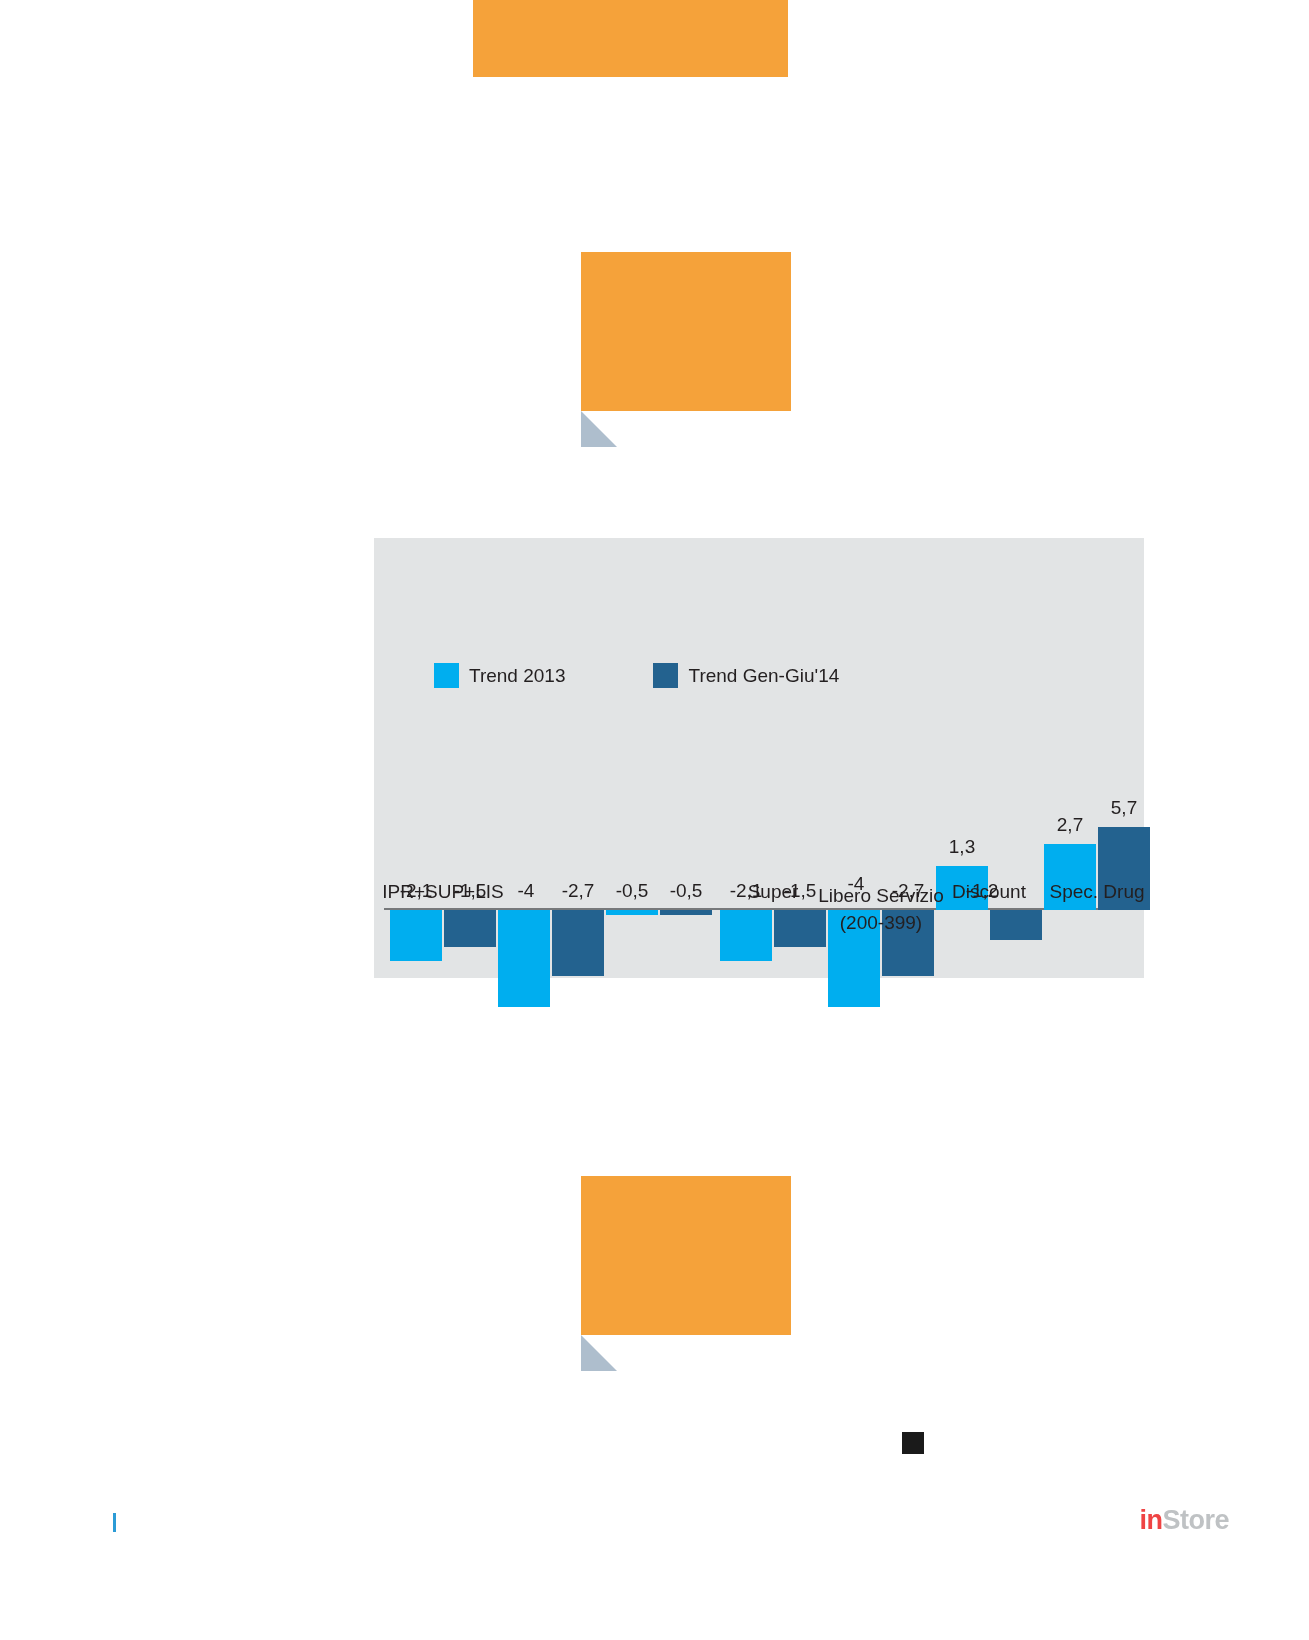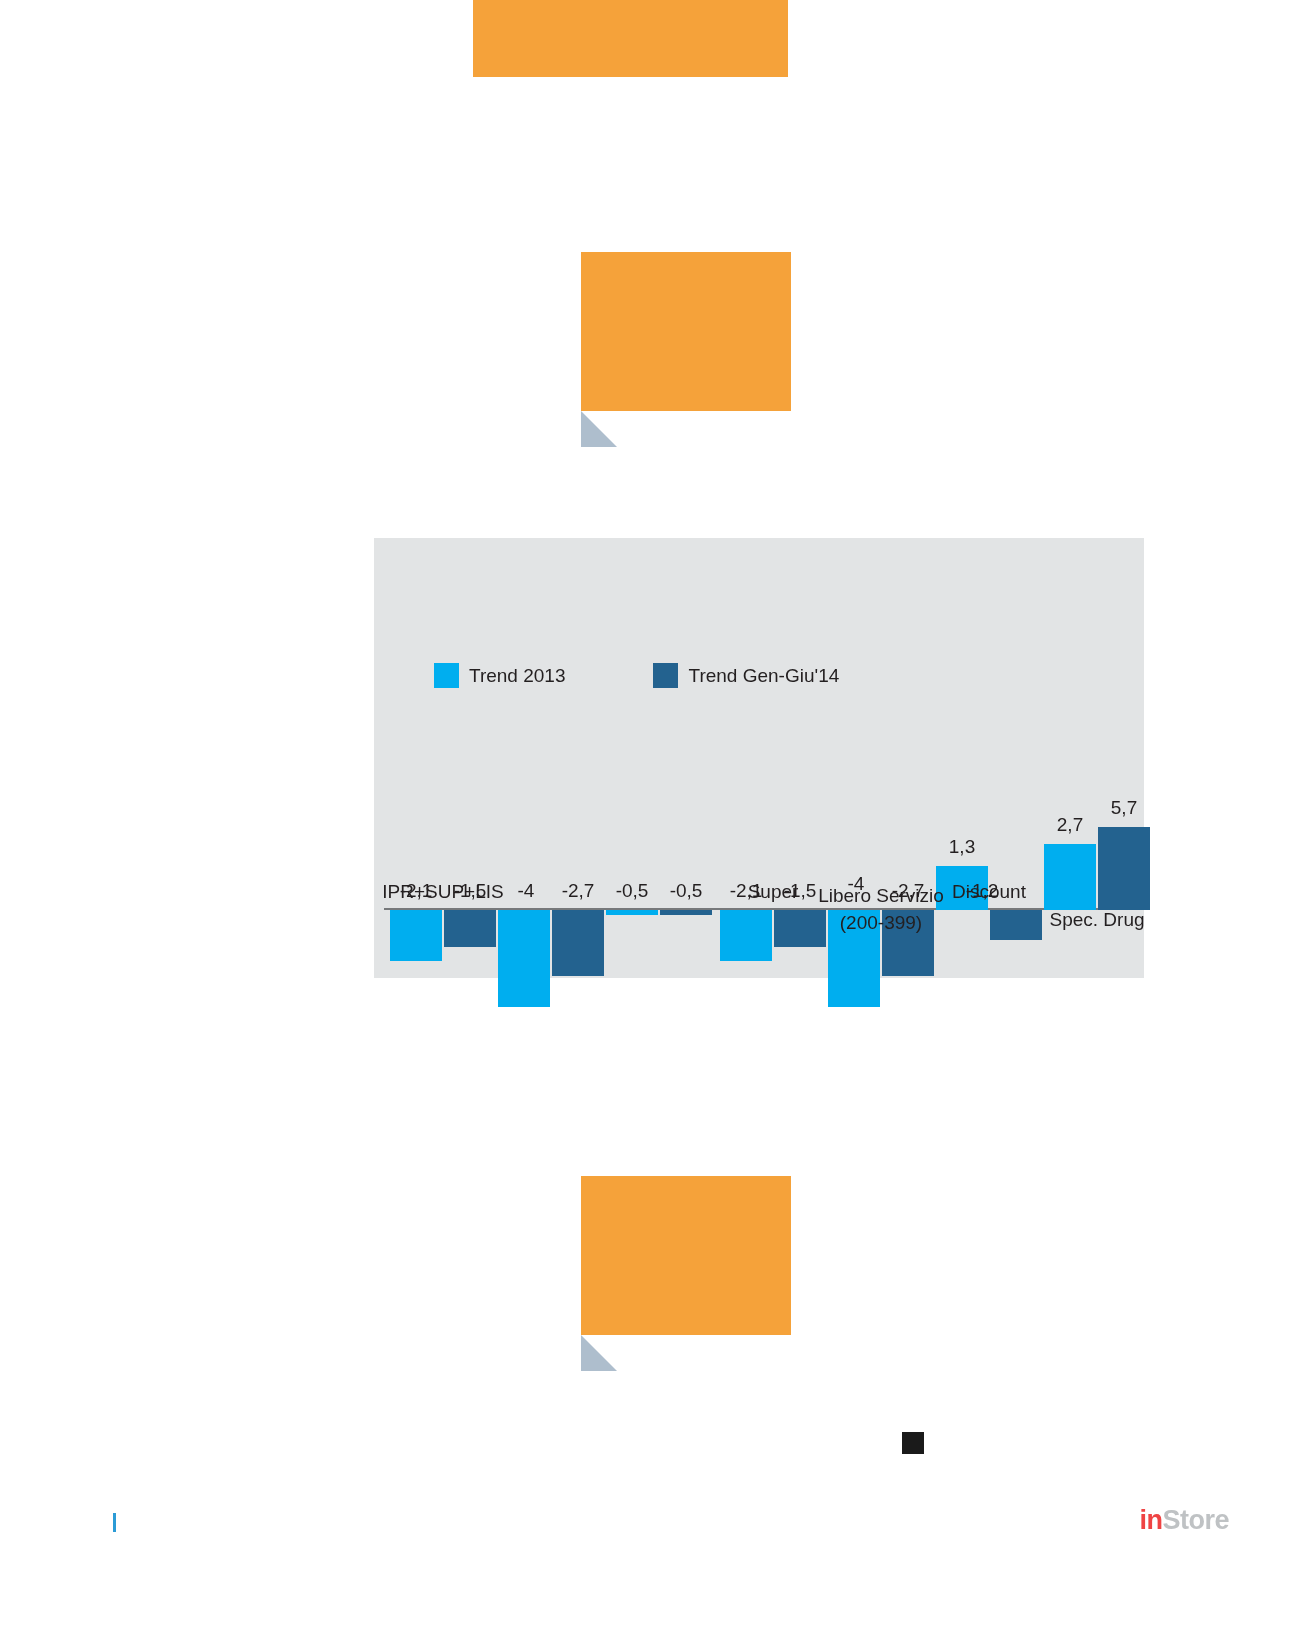--- a/index.html
+++ b/index.html
@@ -232,21 +232,21 @@
       <div class="xtick" style="left: 309px; top: 0px; width: 180px;">
         <div>Super</div>
       </div>
       <div class="xtick" style="left: 417px; top: 4px; width: 180px;">
         <div>Libero Servizio</div>
         <div>(200-399)</div>
       </div>
       <div class="xtick" style="left: 525px; top: 0px; width: 180px;">
         <div>Discount</div>
       </div>
-      <div class="xtick" style="left: 633px; top: 0px; width: 180px; margin-top: 28px;">
+      <div class="xtick" style="left: 633px; top: 0px; width: 180px;">
         <div>Spec. Drug</div>
       </div>
     </div>
 
   </div>
 
   <div id="black-square"></div>
   <div id="folio-rule"></div>
   <div id="brand">
     <span class="brand-accent">in</span><span>Store</span>

